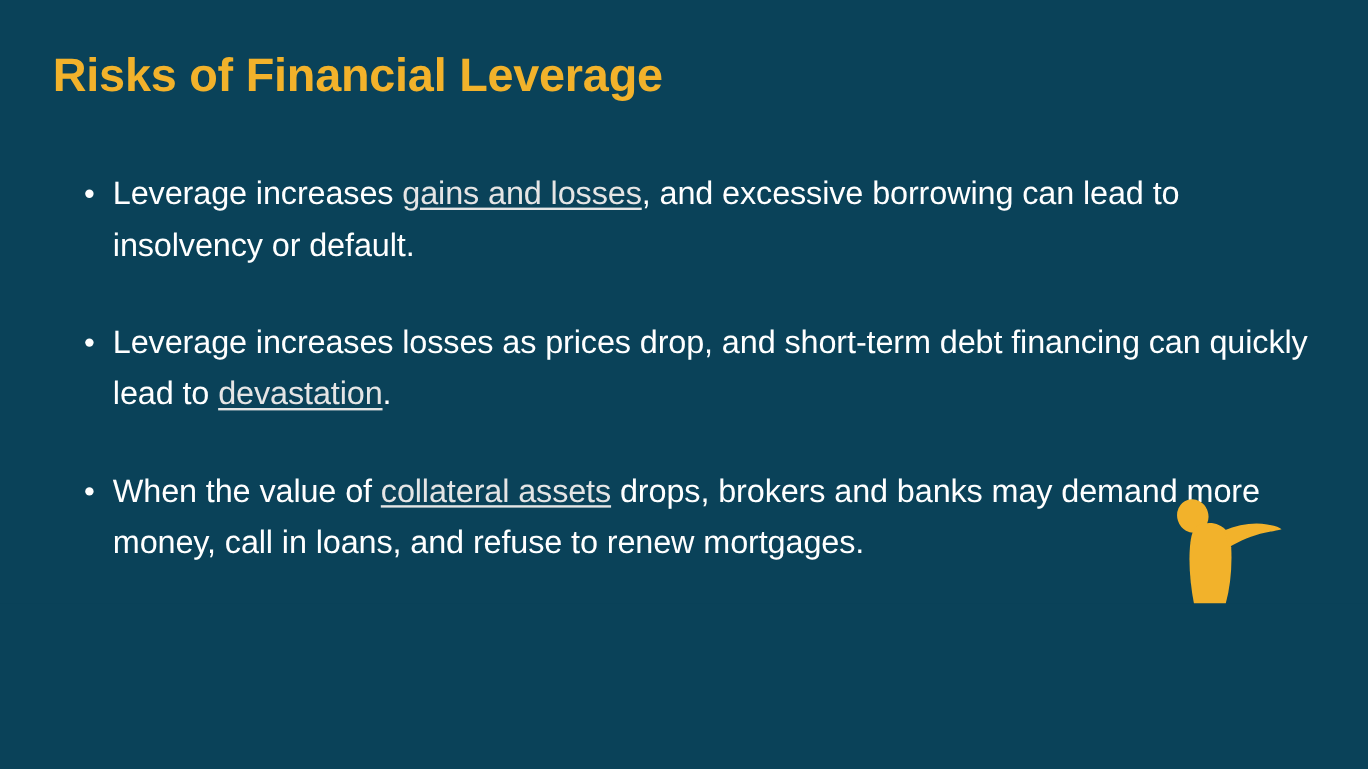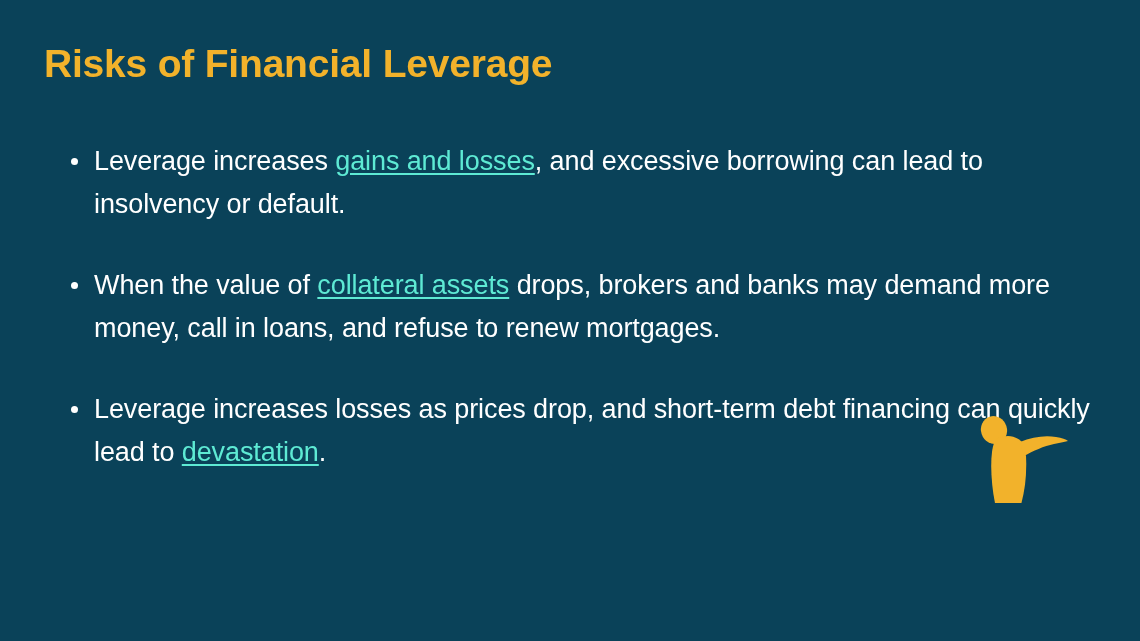--- a/index.html
+++ b/index.html
@@ -52,21 +52,21 @@
   .bullet-dot {
     position: absolute;
     left: 9px;
     top: 18px;
     width: 7px;
     height: 7px;
     border-radius: 50%;
     background: #ffffff;
   }
   .lnk {
-    color: #5eead4;
+    color: #e5e5e5;
     text-decoration: underline;
     text-underline-offset: 3px;
   }
 
   
   .rope {
     position: absolute;
     left: 124px;
     top: 548px;
     width: 1016px;
@@ -116,26 +116,26 @@
 
   <div class="bullet-list">
 
     <div class="bullet-item">
       <span class="bullet-dot"></span>
       <span><span>Leverage increases </span><span class="lnk">gains and losses</span><span>, and excessive borrowing can lead to insolvency or default.</span></span>
     </div>
 
     <div class="bullet-item">
       <span class="bullet-dot"></span>
-      <span><span>When the value of </span><span class="lnk">collateral assets</span><span> drops, brokers and banks may demand more money, call in loans, and refuse to renew mortgages.</span></span>
+      <span><span>Leverage increases losses as prices drop, and short-term debt financing can quickly lead to </span><span class="lnk">devastation</span><span>.</span></span>
     </div>
 
     <div class="bullet-item">
       <span class="bullet-dot"></span>
-      <span><span>Leverage increases losses as prices drop, and short-term debt financing can quickly lead to </span><span class="lnk">devastation</span><span>.</span></span>
+      <span><span>When the value of </span><span class="lnk">collateral assets</span><span> drops, brokers and banks may demand more money, call in loans, and refuse to renew mortgages.</span></span>
     </div>
 
   </div>
 
   <div class="rope"></div>
 
   <svg class="walker" viewBox="0 0 125 142">
     <g fill="#f2b22b">
 
       <ellipse cx="44" cy="18" rx="13" ry="14" transform="rotate(-18 44 18)"></ellipse>

